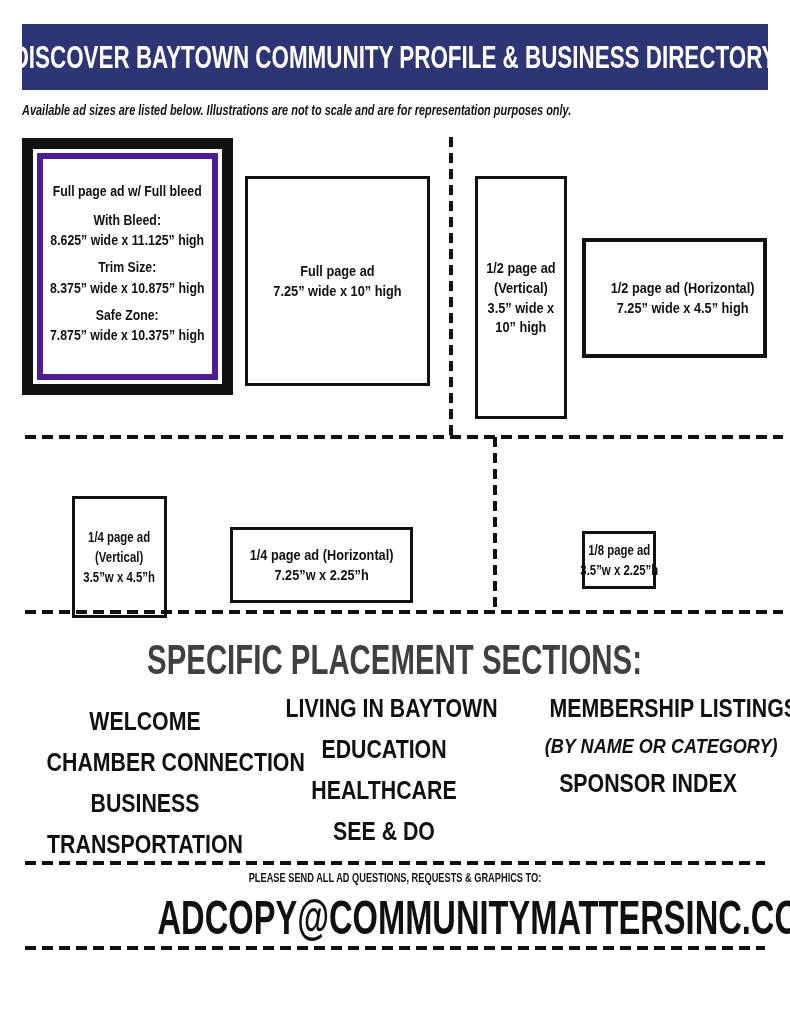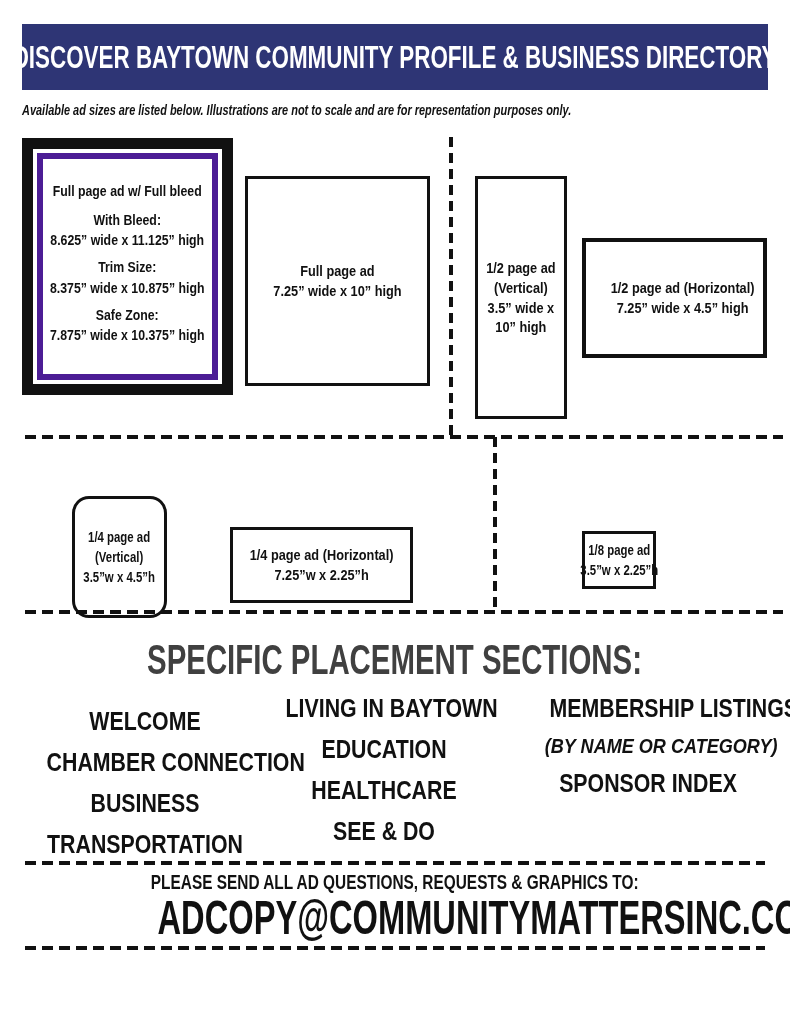--- a/index.html
+++ b/index.html
@@ -26,21 +26,21 @@
     box-sizing:border-box;padding:4px;background:#fff;}
   .fb-inner{width:100%;height:100%;border:6px solid #4c1d95;box-sizing:border-box;
     display:flex;align-items:center;justify-content:center;}
   .fb-content{font-weight:bold;font-size:15px;line-height:1.35;text-align:center;
     transform:scaleX(0.82);white-space:nowrap;}
   .fb-title{margin-bottom:9px;}
   .fb-group{margin-bottom:7px;}
   .full-page{left:245px;top:145px;width:185px;height:210px;}
   .half-vert{left:475px;top:145px;width:92px;height:243px;}
   .half-horz{left:582px;top:207px;width:185px;height:120px;border-width:4px;padding-left:16px;}
-  .quarter-vert{left:72px;top:465px;width:95px;height:122px;border-radius:17px;}
+  .quarter-vert{left:72px;top:465px;width:95px;height:122px;}
   .quarter-horz{left:230px;top:496px;width:183px;height:76px;}
   .eighth{left:582px;top:500px;width:74px;height:58px;}
   
   .hdash{height:4px;background:repeating-linear-gradient(90deg,#111 0 11px,transparent 11px 17px);}
   .vdash{width:4px;background:repeating-linear-gradient(180deg,#111 0 10px,transparent 10px 16px);}
   .hdash1{left:25px;top:435px;width:758px;}
   .hdash2{left:25px;top:610px;width:758px;}
   .hdash3{left:25px;top:861px;width:740px;}
   .hdash4{left:25px;top:946px;width:740px;}
   .vdash1{left:449px;top:137px;height:300px;}
@@ -50,21 +50,21 @@
     color:#404040;font-weight:bold;font-size:42px;}
   .placement-heading span{display:inline-block;transform:scaleX(0.70);white-space:nowrap;}
   .col{width:240px;}
   .col1{left:25px;top:688px;margin-top:13px;}
   .col2{left:264px;top:688px;}
   .col3{left:528px;top:688px;}
   .sec-item{font-weight:bold;font-size:26px;line-height:41px;text-align:center;
     transform:scaleX(0.82);white-space:nowrap;}
   .sec-item.italic{font-size:21px;line-height:34px;font-style:italic;transform:scaleX(0.86);}
   
-  .footer-note{left:0;top:871px;width:790px;text-align:center;font-weight:bold;font-size:20px;}
+  .footer-note{left:0;top:871px;width:790px;text-align:center;font-weight:bold;font-size:12px;}
   .footer-note span{display:inline-block;transform:scaleX(0.77);white-space:nowrap;}
   .footer-email{left:0;top:890px;width:790px;text-align:center;font-weight:bold;font-size:48px;}
   .footer-email span{display:inline-block;transform:scaleX(0.68);white-space:nowrap;letter-spacing:0;}
 </style>
 </head>
 <body>
 
 <div class="abs banner">
   <div class="banner-title">DISCOVER BAYTOWN COMMUNITY PROFILE &amp; BUSINESS DIRECTORY</div>
 </div>

